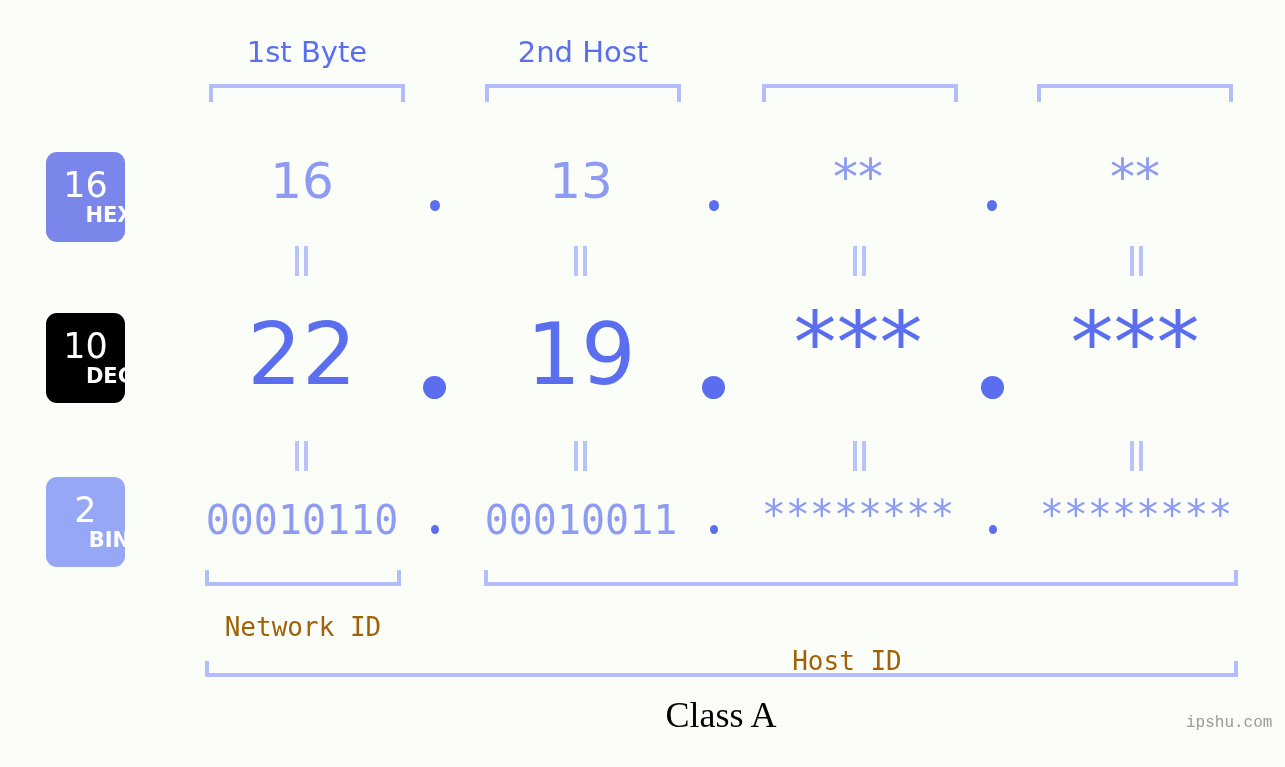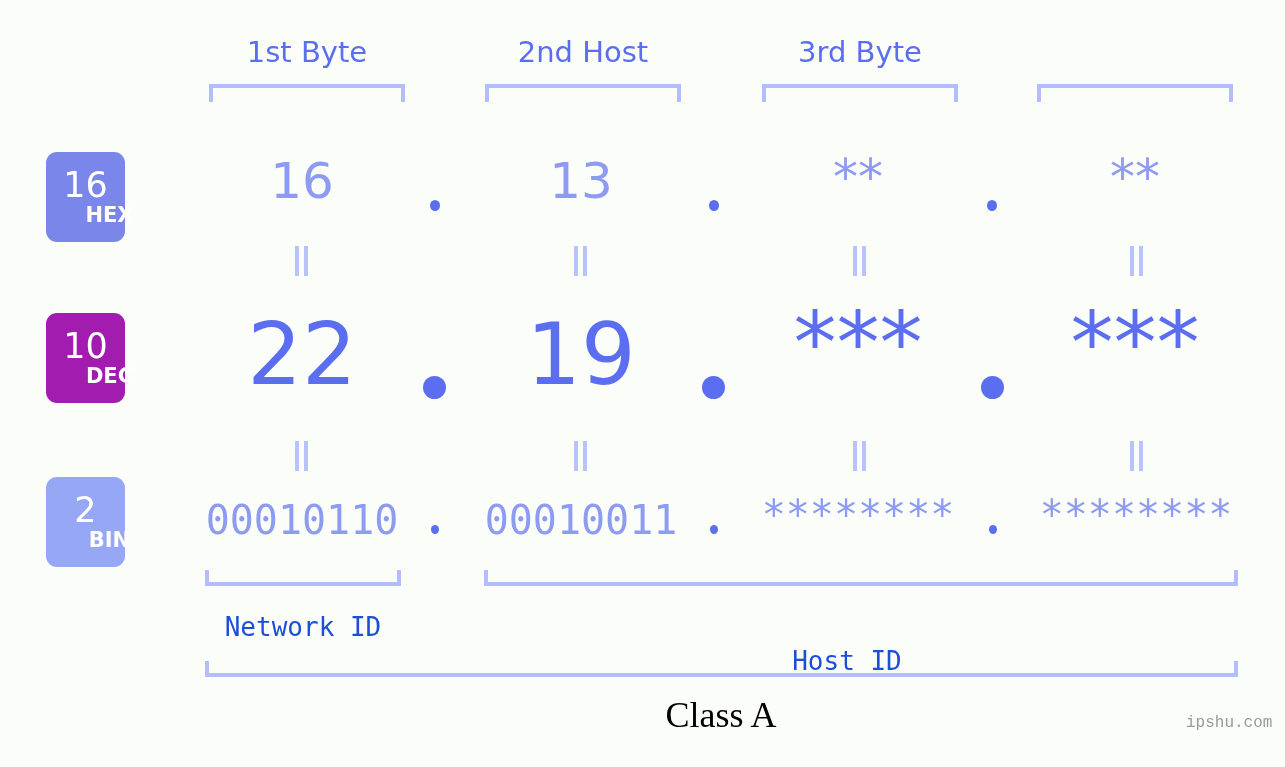--- a/index.html
+++ b/index.html
@@ -126,21 +126,21 @@
     height: 30px;
     background: #b9c3fb;
   }
   .eq::before { left: 0; }
   .eq::after  { left: 9px; }
 
   
   .zone-label {
     position: absolute;
     text-align: center;
-    color: #1d4ed8;
+    color: #a16207;
     font-size: 26px;
     font-family: "DejaVu Sans Mono", monospace;
     white-space: nowrap;
   }
   .class-label {
     position: absolute;
     text-align: center;
     color: #000000;
     font-size: 36px;
     font-family: Liberation Serif, serif;
@@ -154,32 +154,31 @@
     white-space: nowrap;
   }
 </style>
 </head>
 <body>
 
 <div class="stage">
 
   <div class="byte-header" style="left:209px; top:35px; width:196px;">1st Byte</div>
   <div class="byte-header" style="left:485px; top:35px; width:196px;">2nd Host</div>
-  <div class="byte-header" style="left:762px; top:35px; width:196px;">3rd Byte</div>
 
   <div class="bracket down" style="left:209px; top:84px; width:196px; height:18px;"></div>
   <div class="bracket down" style="left:485px; top:84px; width:196px; height:18px;"></div>
   <div class="bracket down" style="left:762px; top:84px; width:196px; height:18px;"></div>
   <div class="bracket down" style="left:1037px; top:84px; width:196px; height:18px;"></div>
 
   <div class="badge" style="left:46px; top:152px; height:90px; background:#7b86ea;">
     <span class="num">16</span>
     <span class="name">HEX</span>
   </div>
-  <div class="badge" style="left:46px; top:313px; height:90px; background:#a21caf;">
+  <div class="badge" style="left:46px; top:313px; height:90px; background:#000000;">
     <span class="num">10</span>
     <span class="name">DEC</span>
   </div>
   <div class="badge" style="left:46px; top:477px; height:90px; background:#96a7f5;">
     <span class="num">2</span>
     <span class="name">BIN</span>
   </div>
 
   <div class="row-hex">
     <div class="cell" style="left:204px; top:156px; width:196px;">16</div>

